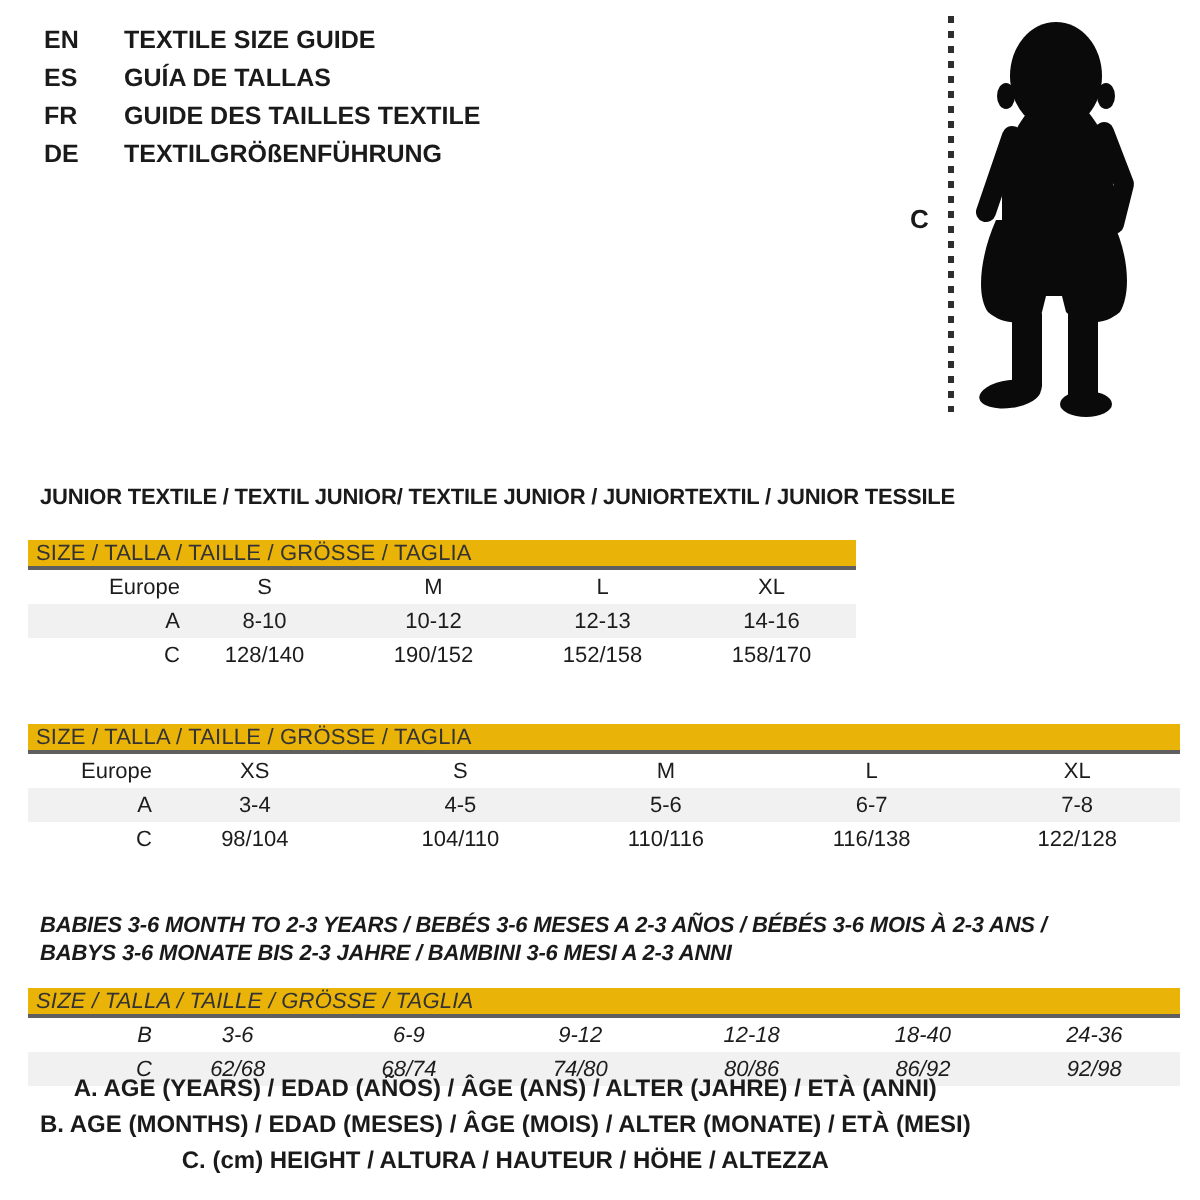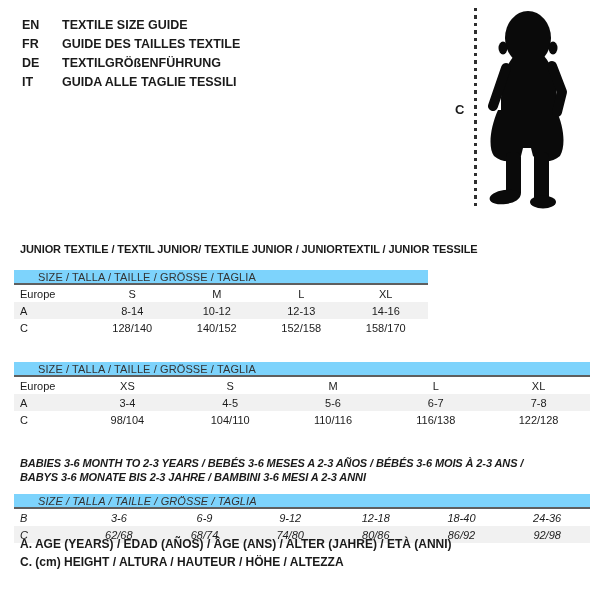--- a/index.html
+++ b/index.html
@@ -4,21 +4,21 @@
 <style>
   * { margin:0; padding:0; box-sizing:border-box; }
   html,body { width:600px; height:600px; }
   body {
     position:relative; background:#ffffff; color:#1a1a1a;
     font-family:"Liberation Sans", sans-serif; overflow:hidden;
   }
 
   
   .lang-list { position:absolute; left:22px; top:13px; }
-  .lang-row { display:flex; height:19px; align-items:flex-end;
+  .lang-row { display:flex; height:19px; align-items:flex-start;
               font-weight:700; font-size:12.5px; white-space:nowrap; }
   .lang-code { width:40px; }
 
   
   .figure-area { position:absolute; left:452px; top:6px; width:148px; height:212px; }
   .height-line { position:absolute; left:22px; top:2px; width:3px; height:198px;
     background:repeating-linear-gradient(to bottom,#2e2e2e 0 3.5px, transparent 3.5px 7.5px); }
   .height-label { position:absolute; left:3px; top:96px; font-weight:700; font-size:13px; }
   .baby-svg { position:absolute; left:36px; top:0; }
 
@@ -26,59 +26,59 @@
   .section { position:absolute; left:14px;margin-top:30px; }
   .s1 { top:212px; width:414px; }
   .s2 { top:322px; width:576px; }
   .s3 { top:426px; width:576px;font-style:italic; }
   .section h2 { font-size:11px; font-weight:700; line-height:14px; height:14px;
                 white-space:nowrap; letter-spacing:-0.1px; padding-left:6px; }
   .s3 h2 { height:28px; white-space:normal; }
   .s3 h2 .tline { display:block; height:14px; line-height:14px; white-space:nowrap; }
   .sub-txt { font-size:8px; vertical-align:sub; }
 
-  .size-bar { height:15px; line-height:14px; background:#7dd3fc;
+  .size-bar { height:15px; line-height:14px; background:#eab308;
               border-bottom:2px solid #5f5f5f; font-size:11px; color:#333333;
-              padding-left:24px; letter-spacing:0.1px; }
+              padding-left:4px; letter-spacing:0.1px; }
   .s1 .size-bar { margin-top:14px; }
   .s2 .size-bar { margin-top:10px; }
   .s3 .size-bar { margin-top:10px; }
 
   table { border-collapse:collapse; table-layout:fixed; width:100%; }
   td { font-size:11px; height:17px; text-align:center; padding:0; color:#1c1c1c;
        overflow:hidden; white-space:nowrap; }
-  td.lbl { text-align:left; padding-left:6px; }
+  td.lbl { text-align:right; padding-left:6px; }
   tr.stripe td { background:#f1f1f1; }
   col.lblcol-a { width:76px; }
   col.lblcol-b { width:62px; }
 
   
-  .legend { position:absolute; left:20px; top:535px; }
+  .legend { position:absolute; left:20px; top:535px;text-align:center; }
   .legend .legend-line { font-weight:700; font-size:12px; height:18px;
                          line-height:18px; white-space:nowrap; }
 </style>
 </head>
 <body>
 
 <div class="lang-list">
   <div class="lang-row">
     <span class="lang-code">EN</span>
     <span class="lang-label">TEXTILE SIZE GUIDE</span>
   </div>
   <div class="lang-row">
+    <span class="lang-code">ES</span>
+    <span class="lang-label">GUÍA DE TALLAS</span>
+  </div>
+  <div class="lang-row">
     <span class="lang-code">FR</span>
     <span class="lang-label">GUIDE DES TAILLES TEXTILE</span>
   </div>
   <div class="lang-row">
     <span class="lang-code">DE</span>
     <span class="lang-label">TEXTILGRÖßENFÜHRUNG</span>
-  </div>
-  <div class="lang-row">
-    <span class="lang-code">IT</span>
-    <span class="lang-label">GUIDA ALLE TAGLIE TESSILI</span>
   </div>
 </div>
 
 <div class="figure-area">
   <span class="height-label">C</span>
   <div class="height-line"></div>
   <svg class="baby-svg" width="105" height="206" viewBox="0 0 105 206">
     <g fill="#0a0a0a" stroke="none">
 
       <ellipse cx="40" cy="32" rx="23" ry="27"></ellipse>
@@ -117,29 +117,29 @@
     <tbody>
         <tr>
       <td class="lbl">Europe</td>
       <td>S</td>
       <td>M</td>
       <td>L</td>
       <td>XL</td>
     </tr>
     <tr class="stripe">
       <td class="lbl">A</td>
-      <td>8-14</td>
+      <td>8-10</td>
       <td>10-12</td>
       <td>12-13</td>
       <td>14-16</td>
     </tr>
     <tr>
       <td class="lbl">C</td>
       <td>128/140</td>
-      <td>140/152</td>
+      <td>190/152</td>
       <td>152/158</td>
       <td>158/170</td>
     </tr>
   </tbody>
     </table>
 </section>
 
 <section class="section s2">
   <div class="size-bar">SIZE / TALLA / TAILLE / GRÖSSE / TAGLIA</div>
   <table>
@@ -214,14 +214,15 @@
       <td>80/86</td>
       <td>86/92</td>
       <td>92/98</td>
     </tr>
   </tbody>
     </table>
 </section>
 
 <div class="legend">
   <div class="legend-line">A. AGE (YEARS) / EDAD (AÑOS) / ÂGE (ANS) / ALTER (JAHRE) / ETÀ (ANNI)</div>
+  <div class="legend-line">B. AGE (MONTHS) / EDAD (MESES) / ÂGE (MOIS) / ALTER (MONATE) / ETÀ (MESI)</div>
   <div class="legend-line">C. (cm) HEIGHT / ALTURA / HAUTEUR / HÖHE / ALTEZZA</div>
 </div>
 
 </body></html>

